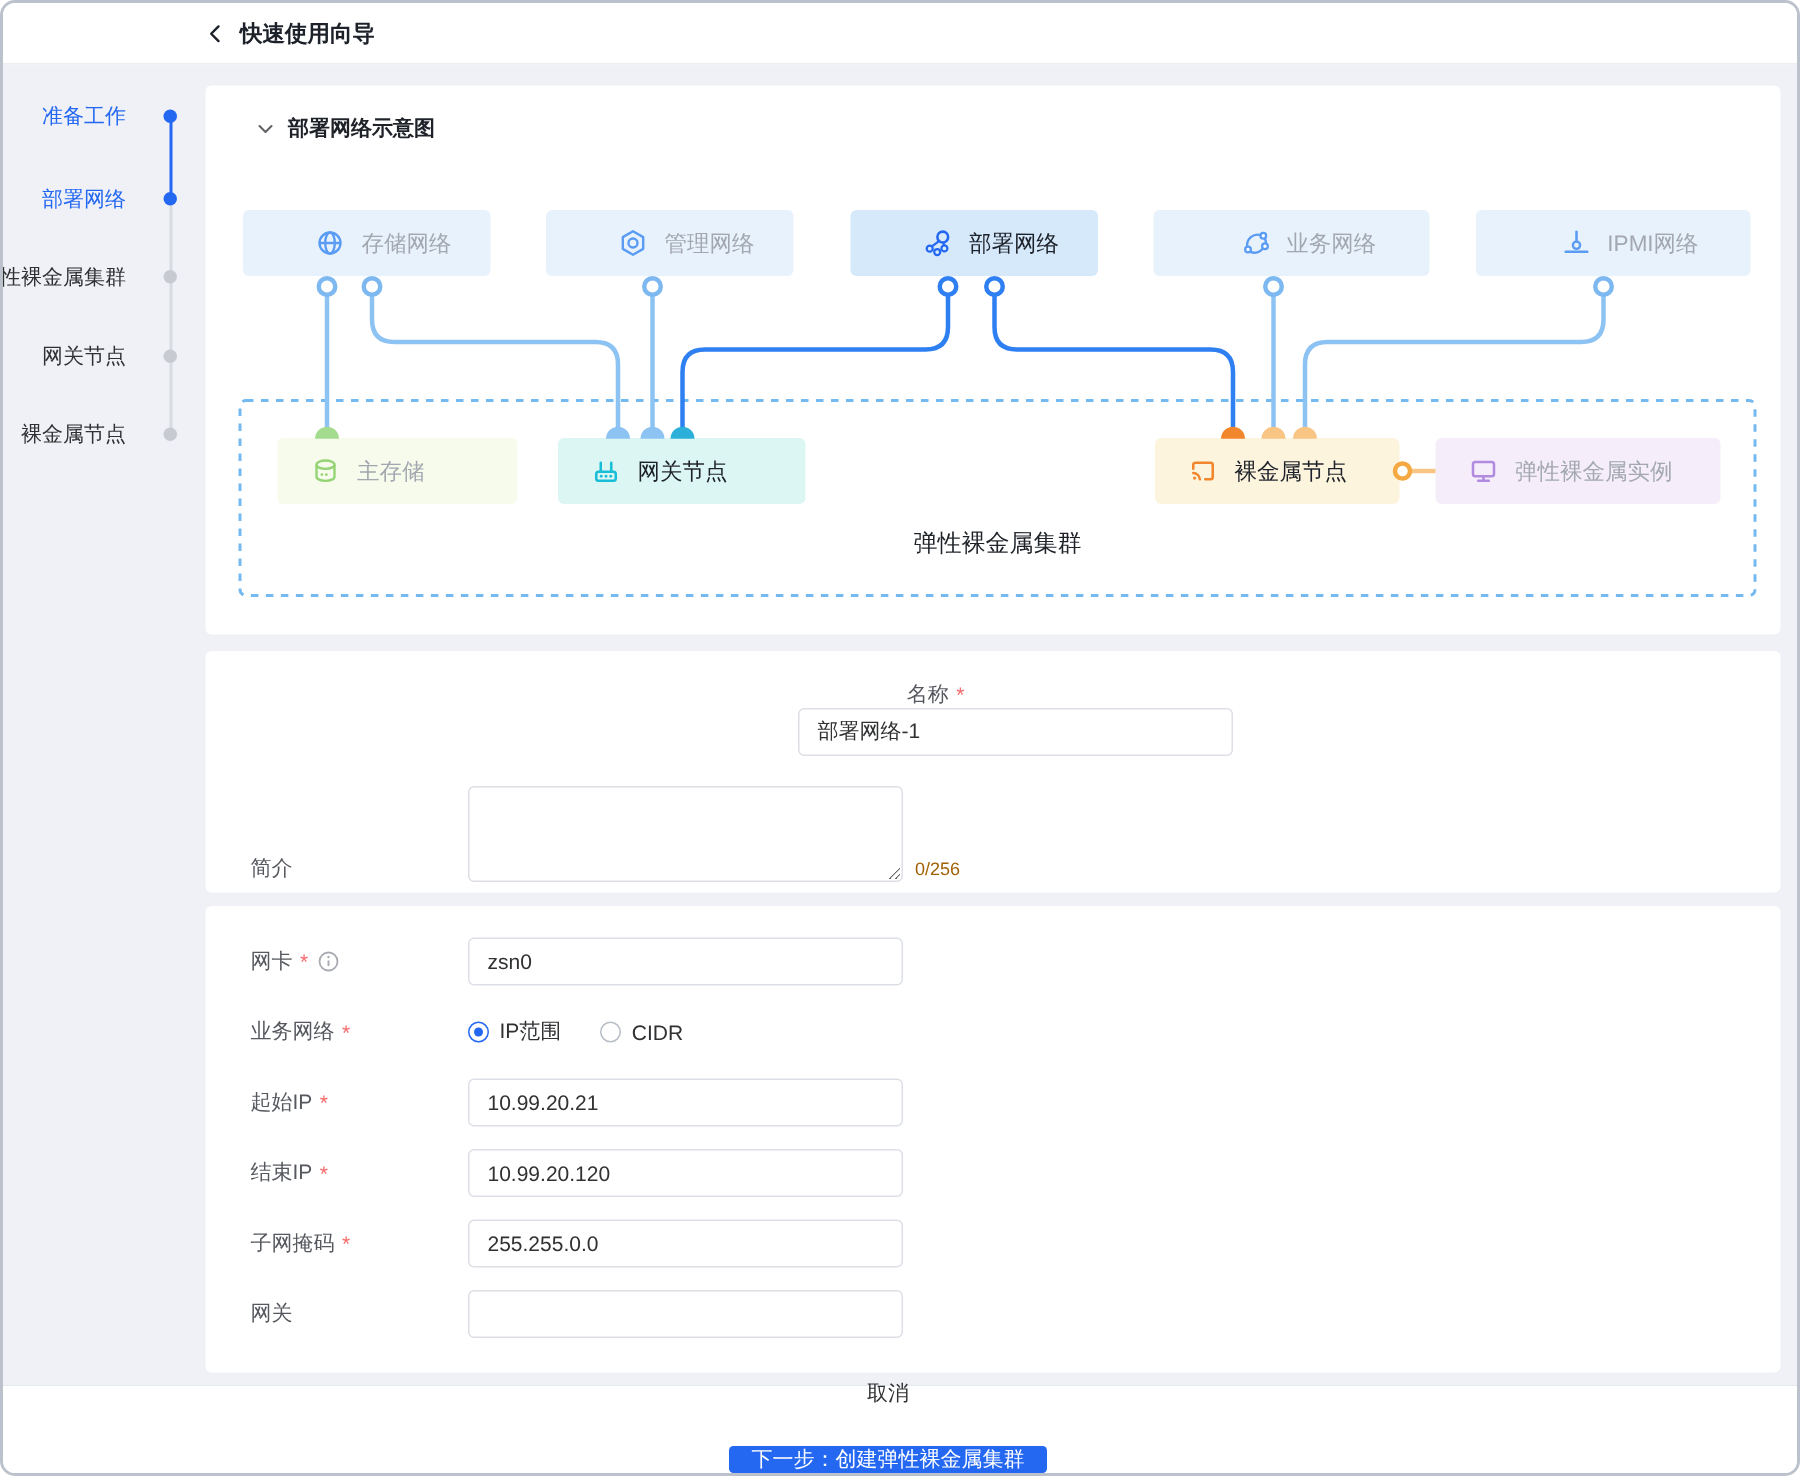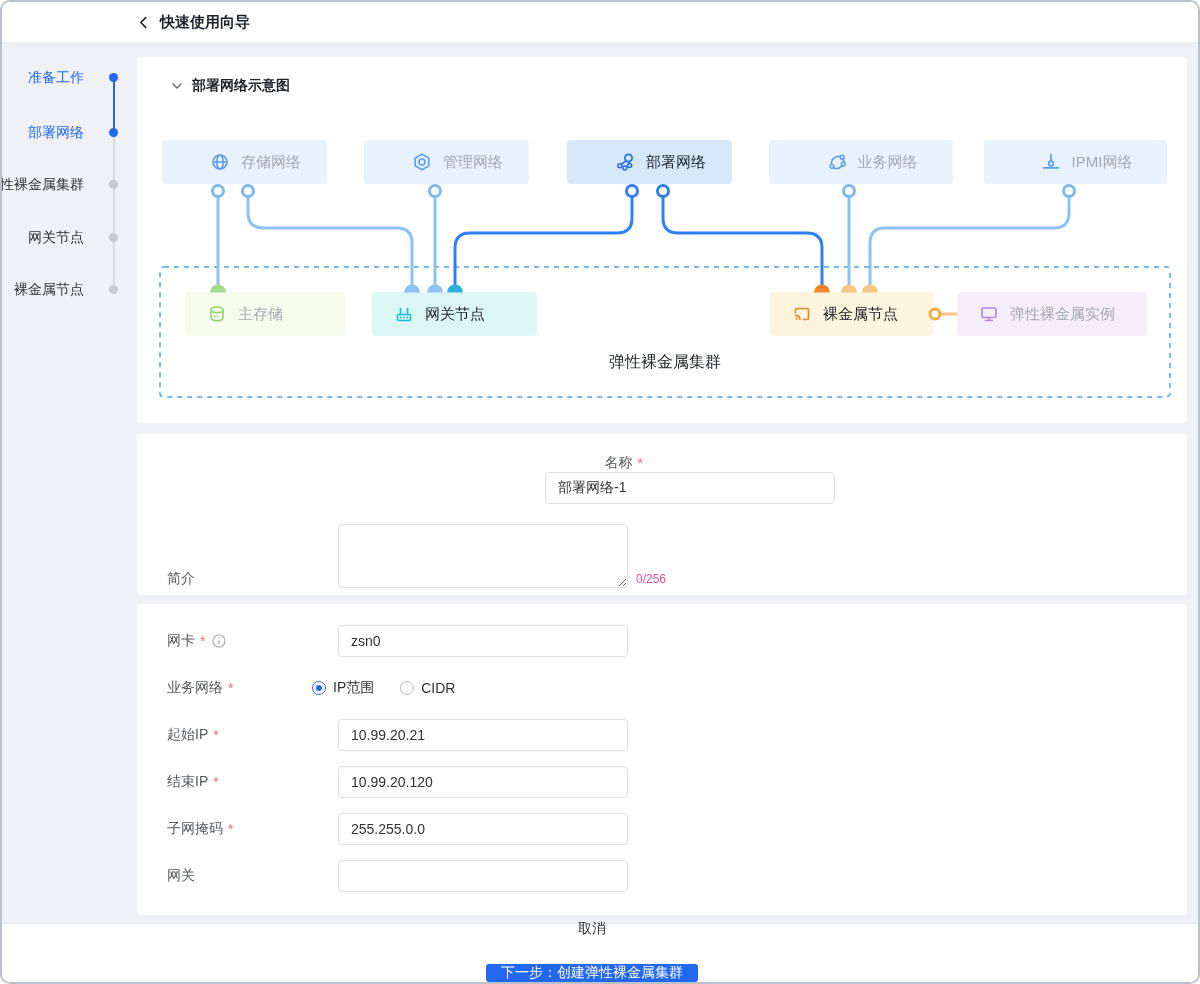--- a/index.html
+++ b/index.html
@@ -42,25 +42,25 @@
   .node { top:235px; }
   .node .lab { color:#a3a8b0;text-align:right; }
   .node.dark .lab { color:#1d2129; font-weight:500; }
   .conn-svg { position:absolute; inset:0; pointer-events:none; z-index:3; }
   .cluster-lab { position:absolute; top:295px; left:23px; width:1010px; text-align:center; font-size:16px; color:#1f2329; }
 
   
   .frow { display:flex; align-items:center; margin-bottom:15px; padding-left:30px; }
   .frow .flabel { width:145px; font-size:14px; color:#55585e; display:flex; align-items:center; gap:4px; }
   .req { color:#f56c6c; margin-left:1px; }
-  .tinput { width:290px; height:32px; border:1px solid #dcdfe6; border-radius:4px; padding:0 12px; font-size:14px; color:#303133; font-family:inherit; background:#fff; outline:none;margin-left:26px; }
+  .tinput { width:290px; height:32px; border:1px solid #dcdfe6; border-radius:4px; padding:0 12px; font-size:14px; color:#303133; font-family:inherit; background:#fff; outline:none; }
   textarea.tinput { width:290px; height:64px; padding:6px 12px; resize:vertical; line-height:18px; }
   .row-top { align-items:flex-end; }
   .row-top .flabel { padding-top:7px; }
-  .counter { align-self:flex-end; margin-left:8px; font-size:12px; color:#ec4899; padding-bottom:2px; }
+  .counter { align-self:flex-end; margin-left:8px; font-size:12px; color:#a16207; padding-bottom:2px; }
   .p2 { padding-top:20px; } .p2 .frow:first-child { margin-bottom:20px;flex-direction:column; }
   .p3 { padding-top:21px; }
   .radio-row { display:flex; align-items:center; height:32px; gap:8px; }
   .radio { display:flex; align-items:center; gap:7px; cursor:pointer; margin-right:18px; }
   .rdot { width:14px; height:14px; border-radius:50%; background:#fff; position:relative; flex:none; }
   .rdot.sel { border:1.5px solid #2468f2; }
   .rdot.sel::after { content:""; position:absolute; left:50%; top:50%; width:6px; height:6px; margin:-3px 0 0 -3px; border-radius:50%; background:#2468f2; }
   .rdot.unsel { border:1.5px solid #b8bdc6; }
   .radio .rlab { font-size:14px; color:#303133; }
 

